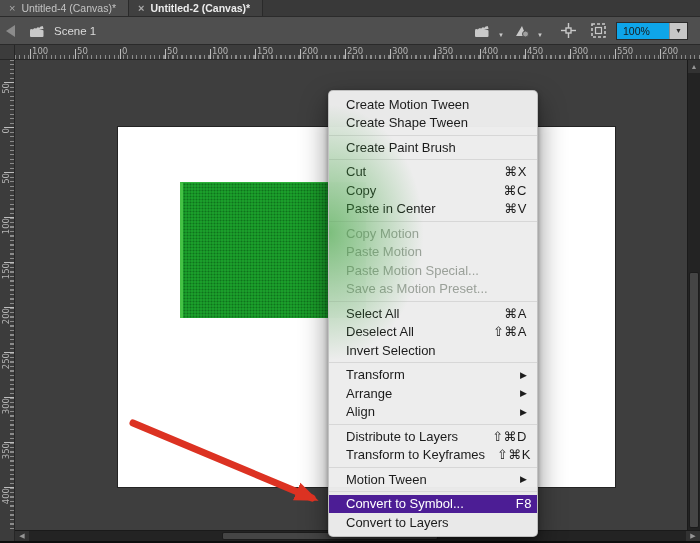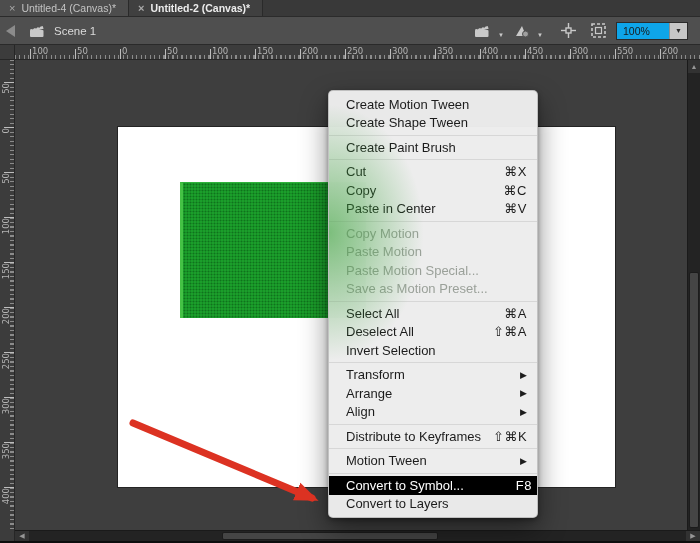--- a/index.html
+++ b/index.html
@@ -65,21 +65,21 @@
         padding:4px 0;z-index:40;font-size:13px;color:#1c1c1c;
         box-shadow:0 2px 5px rgba(0,0,0,.35),0 12px 28px rgba(0,0,0,.45);}
   .menu-bleed{position:absolute;left:0;top:2px;width:128px;height:332px;z-index:5;
         pointer-events:none;border-top-left-radius:5px;
         background:radial-gradient(ellipse 100% 52% at 0% 42%,rgba(58,163,58,.62),rgba(58,163,58,0) 74%);}
   .mi{display:flex;align-items:center;height:18.5px;padding:0 10px 0 17px;white-space:nowrap;}
   .mi .mi-label{flex:1;}
   .mi .mi-short{margin-left:12px;letter-spacing:.5px;}
   .mi .mi-sub{margin-left:12px;font-size:9px;}
   .mi.dis{color:#9ba19a;}
-  .mi.hi{background:#000000;color:#ffffff;gap:40px;}
+  .mi.hi{background:#4c1d95;color:#ffffff;gap:40px;}
   .menu-sep{height:1px;background:#d7d7d7;margin:2.5px 0;}
 
   
   .arrow-svg{position:absolute;left:0;top:0;z-index:60;pointer-events:none;}
 
   
   .vscroll{position:absolute;left:687px;top:60px;width:13px;height:470px;background:#232323;
            border-left:1px solid #1a1a1a;box-sizing:border-box;}
   .vscroll .arr{position:absolute;top:0;left:0;width:100%;height:13px;text-align:center;
            font-size:7px;line-height:13px;color:#969696;background:#323232;}
@@ -300,21 +300,25 @@
     <div class="mi">
       <span class="mi-label">Arrange</span>
       <span class="mi-sub">▶</span>
     </div>
     <div class="mi">
       <span class="mi-label">Align</span>
       <span class="mi-sub">▶</span>
     </div>
     <div class="menu-sep"></div>
     <div class="mi">
-      <span class="mi-label">Distribute to Keyframes</span>
+      <span class="mi-label">Distribute to Layers</span>
+      <span class="mi-short">⇧⌘D</span>
+    </div>
+    <div class="mi">
+      <span class="mi-label">Transform to Keyframes</span>
       <span class="mi-short">⇧⌘K</span>
     </div>
     <div class="menu-sep"></div>
     <div class="mi">
       <span class="mi-label">Motion Tween</span>
       <span class="mi-sub">▶</span>
     </div>
     <div class="menu-sep"></div>
     <div class="mi hi">
       <span class="mi-label">Convert to Symbol...</span>

